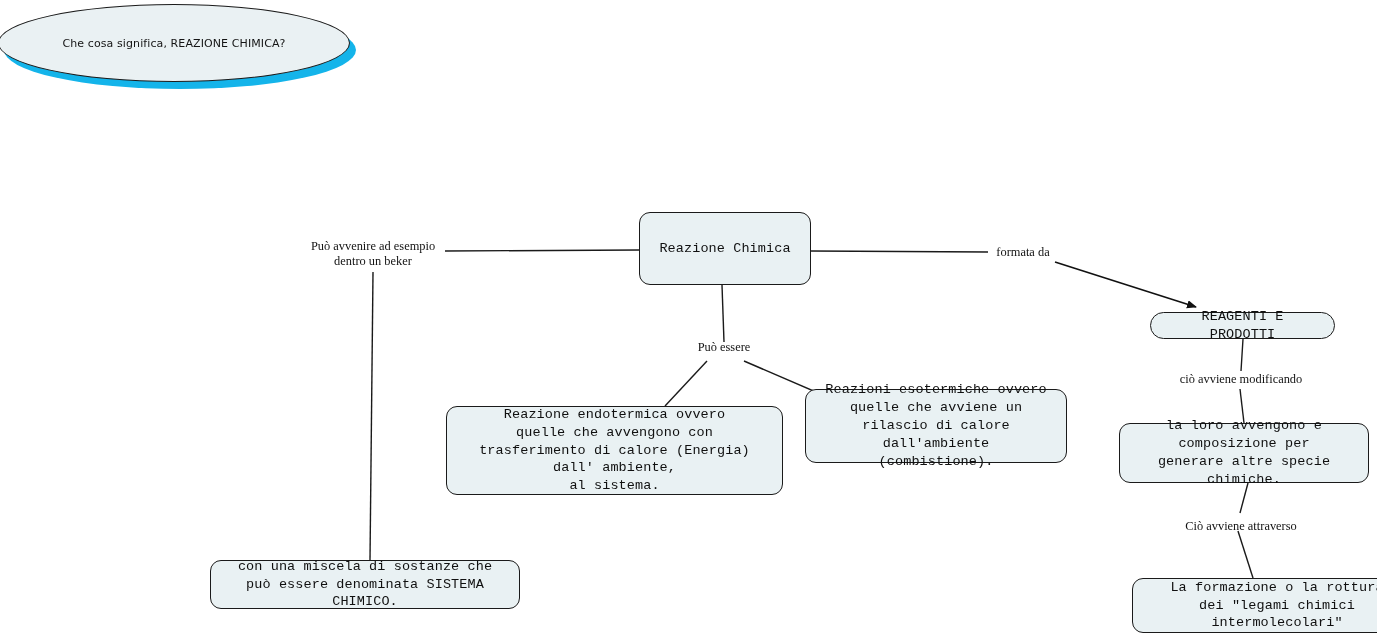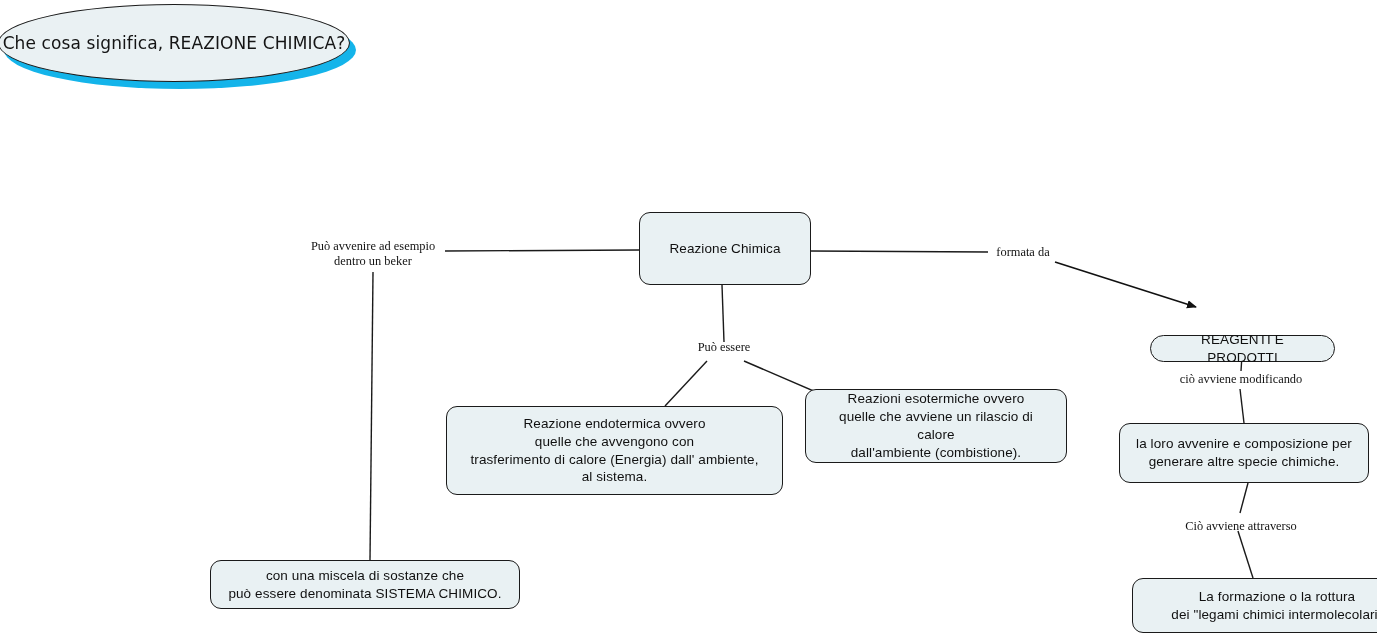--- a/index.html
+++ b/index.html
@@ -32,31 +32,30 @@
   .node {
     position: absolute;
     box-sizing: border-box;
     background: #e9f1f3;
     border: 1.6px solid #1a1a1a;
     border-radius: 11px;
     display: flex;
     align-items: center;
     justify-content: center;
     text-align: center;
-    font-family: Liberation Sans, sans-serif;
+    font-family: Liberation Mono, monospace;
     font-size: 13.5px;
     line-height: 1.32;
     color: #101010;
     letter-spacing: 0.1px;
     white-space: pre-line;
     padding: 2px 16px;
   }
   .node.pill {
     border-radius: 16px;
-    margin-top: 23px;
   }
   
   .ellipse-wrap {
     position: absolute;
     left: -2px;
     top: 4px;
     width: 358px;
     height: 84px;
   }
   .ellipse-shadow {
@@ -77,21 +76,21 @@
     border-radius: 50%;
     background: #eaf1f3;
     border: 1.7px solid #1b1b1b;
     box-sizing: border-box;
     display: flex;
     align-items: center;
     justify-content: center;
   }
   .ellipse-text {
     font-family: "DejaVu Sans", sans-serif;
-    font-size: 17px;
+    font-size: 11px;
     color: #141414;
     white-space: nowrap;
     letter-spacing: 0.1px;
   }
   
   .link-label {
     position: absolute;
     font-family: Liberation Serif, serif;
     font-size: 12.4px;
     color: #121212;
@@ -149,21 +148,21 @@
 
   <div class="node" style="left:446px; top:406px; width:337px; height:89px;">Reazione endotermica ovvero
 quelle che avvengono con
 trasferimento di calore (Energia) dall' ambiente,
 al sistema.</div>
 
   <div class="node" style="left:805px; top:389px; width:262px; height:74px;">Reazioni esotermiche ovvero
 quelle che avviene un rilascio di calore
 dall'ambiente (combistione).</div>
 
-  <div class="node" style="left:1119px; top:423px; width:250px; height:60px;">la loro avvenire e composizione per
+  <div class="node" style="left:1119px; top:423px; width:250px; height:60px;">la loro avvengono e composizione per
 generare altre specie chimiche.</div>
 
   <div class="node" style="left:1132px; top:578px; width:290px; height:55px;">La formazione o la rottura
 dei "legami chimici intermolecolari"</div>
 
   <div class="node" style="left:210px; top:560px; width:310px; height:49px;">con una miscela di sostanze che
 può essere denominata SISTEMA CHIMICO.</div>
 
   <div class="link-label" style="left:278px; top:239px; width:190px;">Può avvenire ad esempio
 dentro un beker</div>

